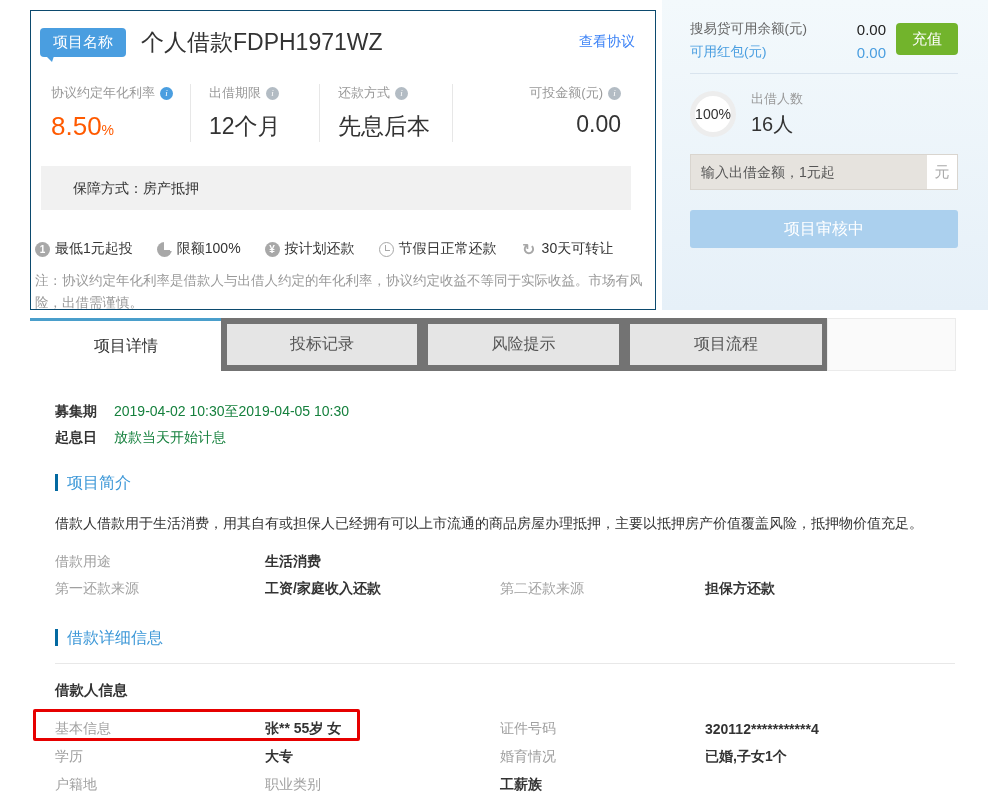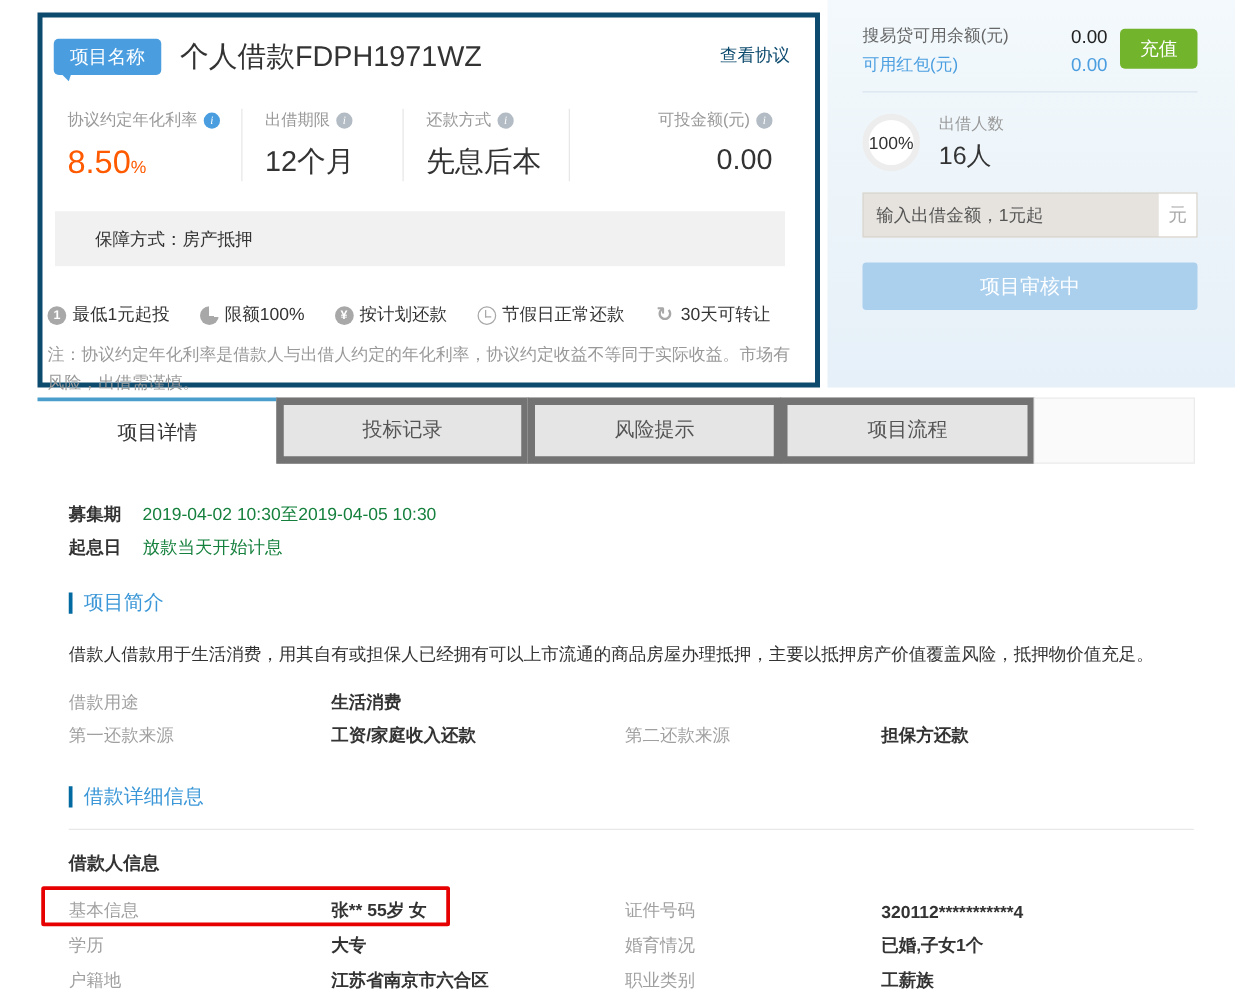--- a/index.html
+++ b/index.html
@@ -2,29 +2,29 @@
 <html><head>
 <meta charset="utf-8">
 <style>
   * { margin:0; padding:0; box-sizing:border-box; }
   html,body { background:#fff; }
   body { font-family:"Liberation Sans","DejaVu Sans",sans-serif; color:#333; }
   .page { position:relative; width:988px; height:803px; background:#fff; overflow:hidden; }
 
   
   .top-card { position:absolute; left:30px; top:10px; width:626px; height:300px;
-              background:#fff; border:4px solid #0c4a6e; }
+              background:#fff; border:1px solid #0c4a6e; }
   .card-header { position:relative; display:flex; align-items:center; padding:16px 20px 0 9px; }
   .badge { position:relative; background:#4a9ee0; color:#fff; font-size:15px;
            padding:5px 13px; border-radius:4px; }
   .badge::after { content:""; position:absolute; left:6px; bottom:-5px;
            border-left:6px solid transparent; border-right:2px solid transparent;
            border-top:6px solid #4a9ee0; }
   .proj-title { margin-left:15px; font-size:23px; color:#333; }
-  .view-agreement { position:absolute; right:20px; top:22px; color:#0c4a6e;
+  .view-agreement { position:absolute; right:20px; top:22px; color:#3b82f6;
            font-size:14px; text-decoration:none; cursor:pointer; }
 
   .stats { display:flex; margin-top:26px; padding:0 10px; }
   .stat { padding:0 2px 0 10px; }
   .stat-b { border-right:1px solid #e7e7e7; }
   .stat1 { width:150px; }
   .stat2 { width:129px; padding-left:18px; }
   .stat3 { width:133px; padding-left:18px; }
   .stat4 { flex:1; text-align:right; padding-right:24px; }
   .stat-label { font-size:13px; color:#999; display:flex; align-items:center; gap:5px; }
@@ -254,21 +254,20 @@
         <span class="val">320112***********4</span>
       </div>
       <div class="grid4 info-row">
         <span class="lbl">学历</span>
         <span class="val">大专</span>
         <span class="lbl">婚育情况</span>
         <span class="val">已婚,子女1个</span>
       </div>
       <div class="grid4 info-row">
         <span class="lbl">户籍地</span>
-        <span class="val">江苏省南京市六合区</span>
         <span class="lbl">职业类别</span>
         <span class="val">工薪族</span>
       </div>
       <div class="grid4 info-row">
         
         
         
         
       </div>
     </div>

